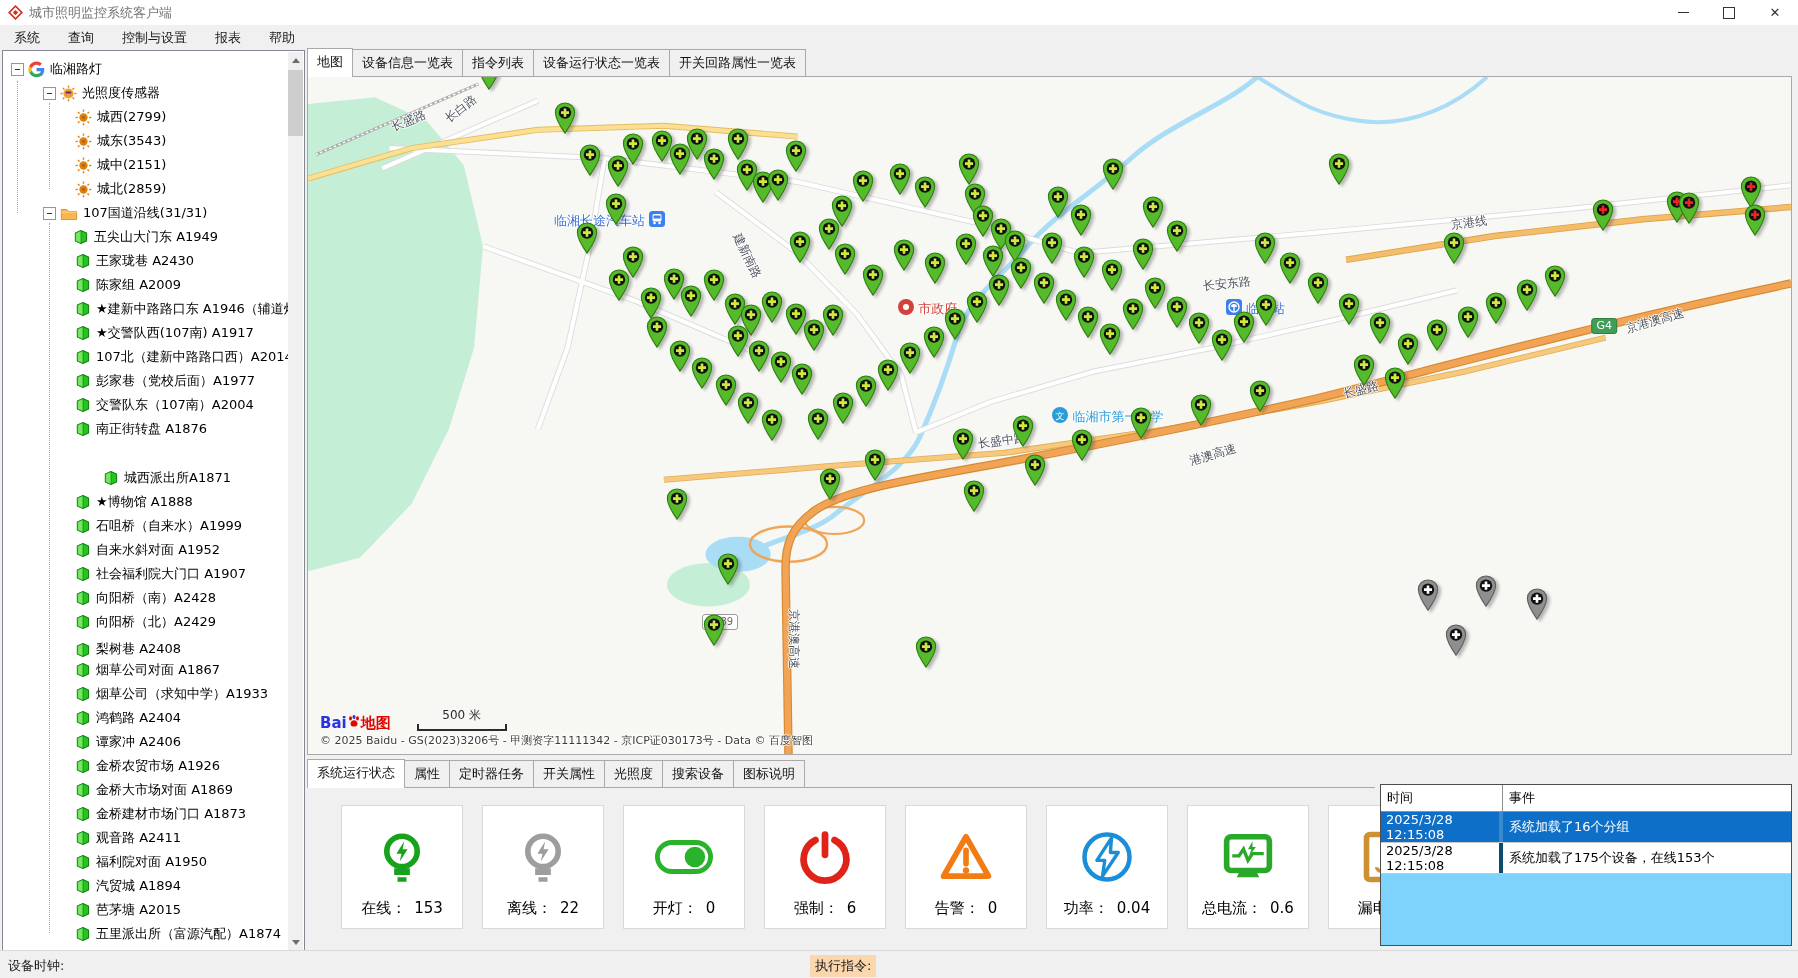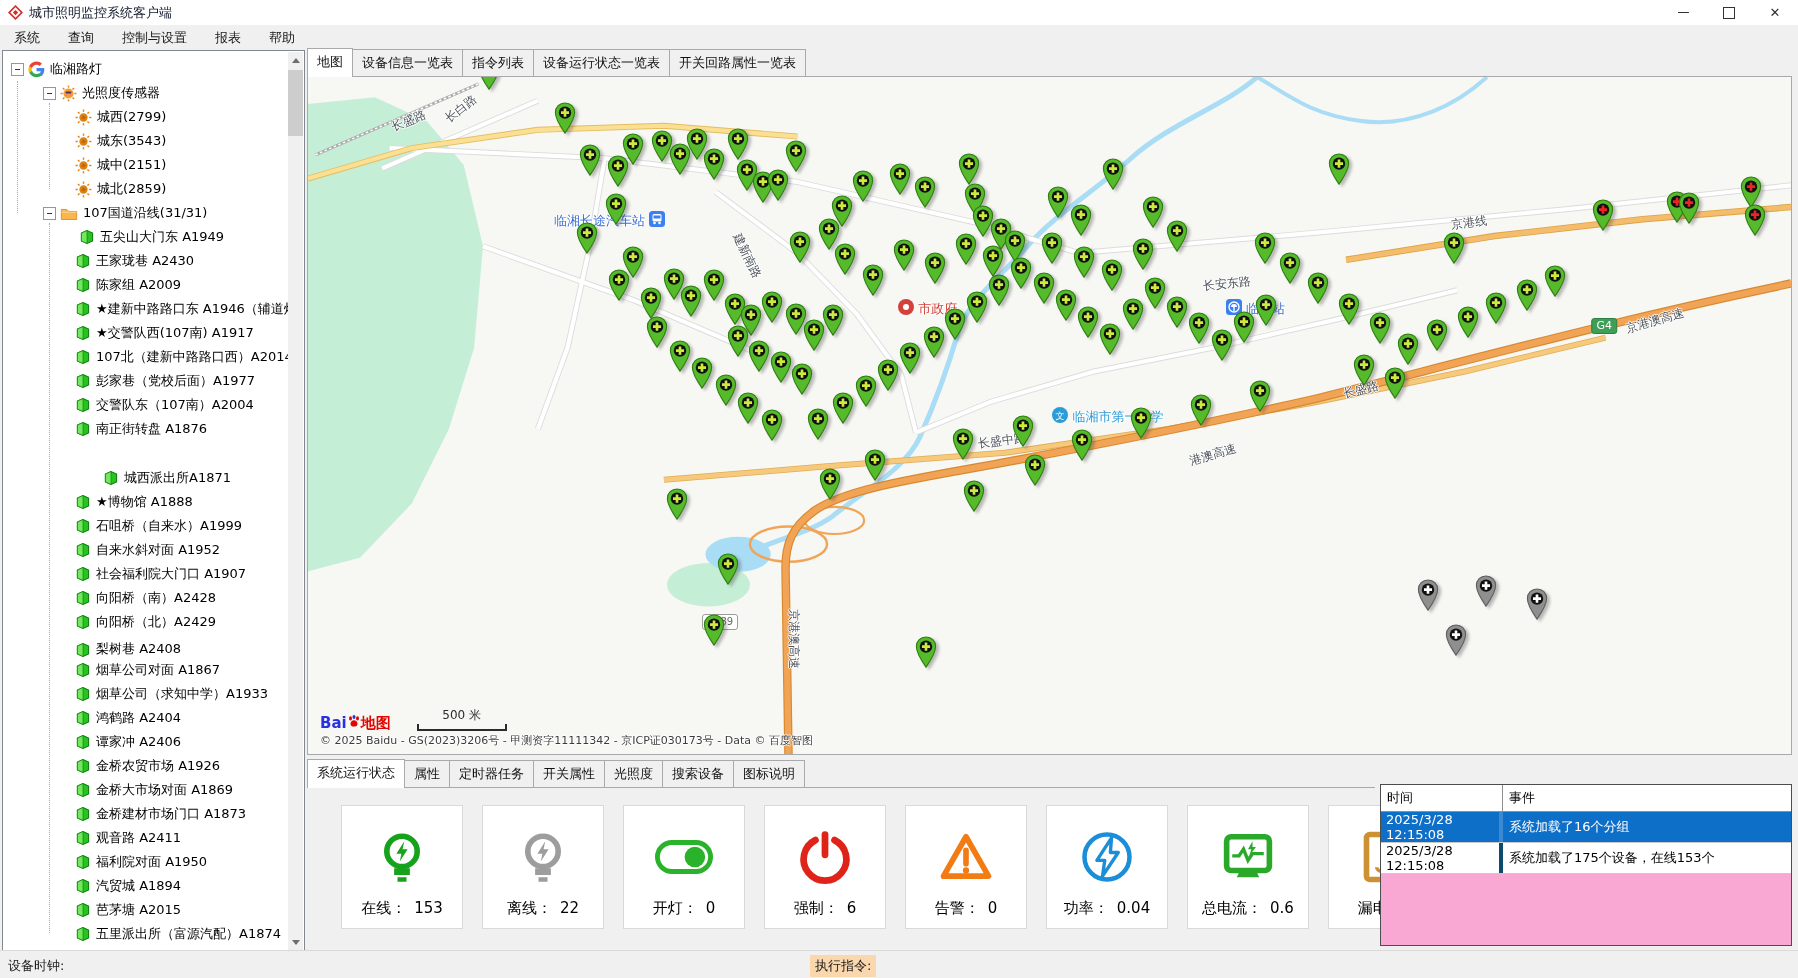--- a/index.html
+++ b/index.html
@@ -2,21 +2,21 @@
 <html><head>
 <meta charset="utf-8">
 <style>
   html,body{margin:0;padding:0;width:1798px;height:978px;overflow:hidden;
     font-family:"DejaVu Sans","Liberation Sans",sans-serif;background:#fff;}
   .app{position:relative;width:1798px;height:978px;background:#f0f0f0;}
 
   
   .titlebar{position:absolute;left:0;top:0;width:100%;height:25px;background:#fff;display:flex;align-items:center;}
   .app-logo{margin:0 6px 0 8px;display:inline-flex;}
-  .app-title{font-size:13px;color:#0f172a;}
+  .app-title{font-size:13px;color:#737373;}
   .win-controls{position:absolute;right:0;top:0;height:25px;display:flex;}
   .win-btn{width:46px;height:25px;display:flex;align-items:center;justify-content:center;cursor:pointer;color:#333;}
   .glyph-min{width:11px;height:1px;background:#333;}
   .glyph-max{width:10px;height:10px;border:1px solid #333;}
   .glyph-close{font-size:13px;line-height:1;}
 
   
   .menubar{position:absolute;left:0;top:25px;width:100%;height:25px;background:#f0f0f0;display:flex;align-items:center;}
   .menu-item{font-size:13px;color:#1a1a1a;padding:3px 14px;cursor:default;}
 
@@ -69,21 +69,21 @@
   .copyright{font-size:11px;color:#3c3c3c;margin-top:2px;
     text-shadow:1px 0 0 #fff,-1px 0 0 #fff,0 1px 0 #fff,0 -1px 0 #fff;}
 
   
   .bottom{position:absolute;left:307px;top:757px;width:1485px;height:193px;background:#f0f0f0;}
   .cards{position:absolute;left:34px;top:48px;display:flex;gap:19px;}
   .card{width:122px;height:124px;background:#fff;border:1px solid #d9d9d9;box-sizing:border-box;display:flex;flex-direction:column;align-items:center;}
   .card .cicon{flex:1;display:flex;align-items:center;justify-content:center;padding-top:8px;}
   .card .ctext{font-size:15px;color:#000;padding-bottom:10px;display:flex;gap:8px;}
 
-  .events{position:absolute;left:1073px;top:27px;width:412px;height:162px;background:#f9a8d4;border:1px solid #4d4d4d;box-sizing:border-box;overflow:hidden;}
+  .events{position:absolute;left:1073px;top:27px;width:412px;height:162px;background:#7dd3fc;border:1px solid #4d4d4d;box-sizing:border-box;overflow:hidden;}
   .ev-head{display:flex;height:26px;background:#fff;border-bottom:1px solid #8f8f8f;align-items:center;font-size:13px;color:#000;}
   .ev-h1{width:122px;padding-left:6px;border-right:1px solid #8f8f8f;box-sizing:border-box;height:100%;display:flex;align-items:center;}
   .ev-h2{flex:1;padding-left:6px;}
   .ev-row{display:flex;height:30px;align-items:center;background:#fff;border-bottom:1px solid #c9c9c9;font-size:13px;color:#000;}
   .ev-row .t{width:122px;padding-left:5px;border-right:4px solid #0c4a6e;box-sizing:border-box;height:100%;display:flex;align-items:center;}
   .ev-row .e{flex:1;padding-left:6px;}
   .ev-row.selected{background:#0d6fc8;color:#fff;}
   .ev-row.selected .t{border-right-color:#3a8ad1;}
 
   
@@ -246,21 +246,21 @@
             <i></i>
           </span>
           <span class="ticon">
             <svg width="18" height="15" viewBox="0 0 20 16">
               <path d="M1.5,3.5 h6 l2,2.2 h9 v9 h-17 z" fill="#f9b64e" stroke="#d78f28" stroke-width="1"></path>
               <path d="M1.5,7 h17 v-1 h-17 z" fill="#fdd99a"></path>
             </svg>
           </span>
           <span class="tree-label">107国道沿线(31/31)</span>
         </div>
-        <div class="tree-row" style="padding-left: 76px;">
+        <div class="tree-row" style="padding-left: 50px; margin-left: 20px;">
           <span class="ticon">
             <svg width="16" height="16" viewBox="0 0 20 20">
               <path d="M3 15 V5 L10 2 L17 5 V15 L10 18 Z" fill="#25c41f" stroke="#0b7d0b" stroke-width="1.3"></path>
               <path d="M3 15 V5 L10 2 V18 Z" fill="#71e85e" stroke="#0b7d0b" stroke-width="0.8"></path>
             </svg>
           </span>
           <span class="tree-label">五尖山大门东 A1949</span>
         </div>
         <div class="tree-row" style="padding-left: 72px;">
           <span class="ticon">

